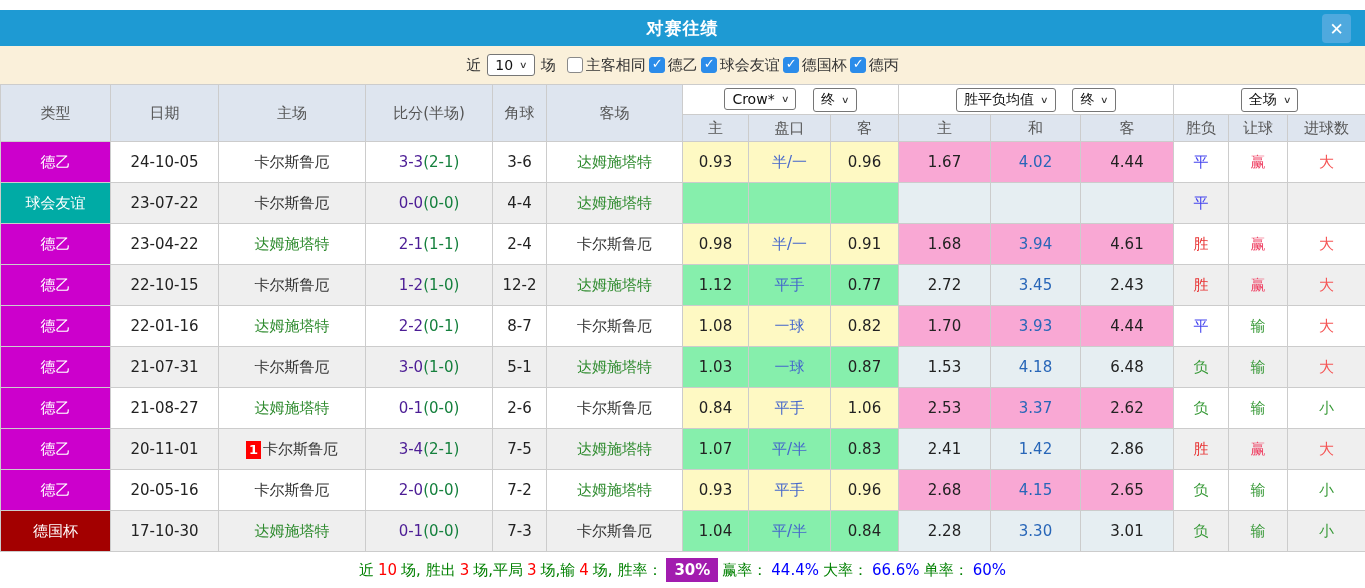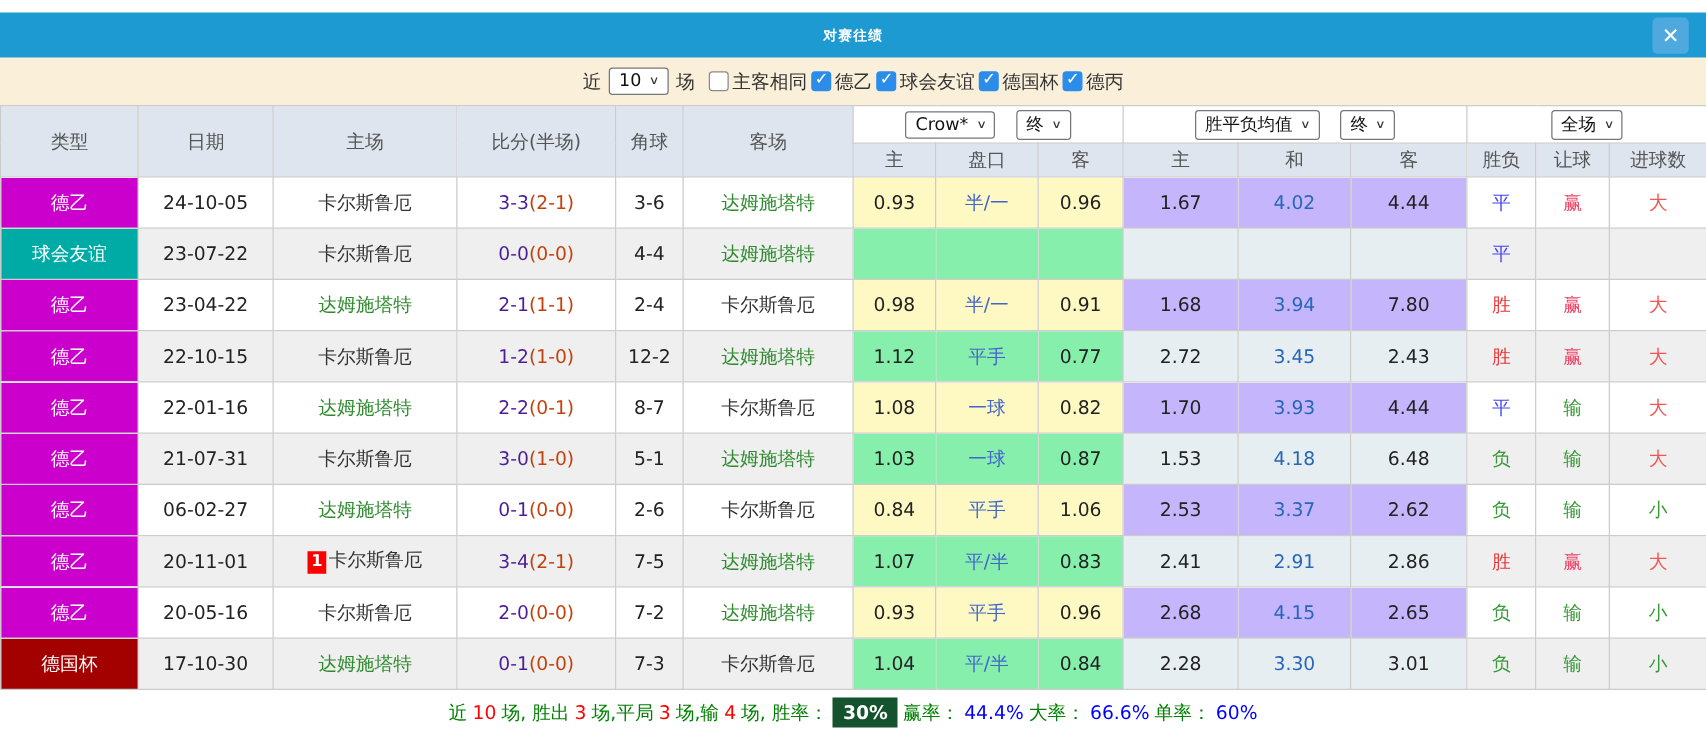--- a/index.html
+++ b/index.html
@@ -1,20 +1,20 @@
 <!DOCTYPE html>
 <html><head>
 <meta charset="utf-8">
 <style>
   html,body{margin:0;padding:0;background:#fff;font-family:"DejaVu Sans","Liberation Sans",sans-serif;}
   .app{width:1365px;height:588px;background:#fff;overflow:hidden;position:relative;}
   .top-strip{height:10px;background:#fff;}
   
   .titlebar{height:36px;background:#1E9AD3;position:relative;display:flex;align-items:center;justify-content:center;}
-  .titlebar .title{color:#fff;font-weight:bold;font-size:11px;letter-spacing:1px;}
+  .titlebar .title{color:#fff;font-weight:bold;font-size:17px;letter-spacing:1px;}
   .closebtn{position:absolute;right:14px;top:4px;width:29px;height:29px;background:#4FA9DE;border-radius:4px;
     display:flex;align-items:center;justify-content:center;color:#fff;font-size:17px;font-weight:bold;cursor:pointer;}
   
   .filterbar{height:38px;background:#FAF0DA;display:flex;align-items:center;justify-content:center;
     font-size:15px;color:#333;}
   .filterbar .gap{display:inline-block;width:8px;}
   .sel{display:inline-flex;align-items:center;background:#fff;border:1px solid #767676;border-radius:3px;
     padding:2px 7px;margin:0 6px;font-size:14px;color:#111;cursor:pointer;white-space:nowrap;}
   .sel .caret{font-size:9px;margin-left:7px;color:#333;transform:scaleX(1.3);}
   .cb{width:16px;height:16px;border:1px solid #8a8a8a;border-radius:3px;background:#fff;display:inline-block;
@@ -26,45 +26,45 @@
   th,td{border:1px solid #CCCCCC;text-align:center;padding:0;overflow:hidden;white-space:nowrap;}
   thead th{background:#DEE5EF;color:#555;font-weight:normal;font-size:15px;}
   tr.group-row{height:30px;}
   tr.group-row th.dropcell{background:#fff;}
   tr.sub-row{height:27px;}
   tbody tr{height:41px;font-size:15px;color:#222;}
   td.type-cell{color:#fff;font-size:15px;}
   .team-green{color:#2E8B2E;}
   .team-dark{color:#333;margin-top:36px;}
   .score-red{color:#4c1d95;}
-  .half{color:#c2410c;}
+  .half{color:#15803d;}
   .hcp{color:#4466CC;}
   .avg-draw{color:#2866B8;}
   .res-win{color:#E83333;}
   .res-draw{color:#4444EE;}
   .res-lose{color:#379937;}
   .hc-win{color:#EF4466;}
   .hc-lose{color:#379937;}
   .gl-big{color:#F55555;}
   .gl-small{color:#379937;}
   tr.odd td.plain{background:#fff;}
   tr.even td.plain{background:#EFEFEF;}
   tr.odd td.crow{background:#fef9c3;}
   tr.even td.crow{background:#86efac;}
-  tr.odd td.avgc{background:#c4b5fd;}
+  tr.odd td.avgc{background:#f9a8d4;}
   tr.even td.avgc{background:#E6EEF2;}
   .badge-red{display:inline-block;background:#FF0000;color:#fff;font-weight:bold;font-size:13px;
     padding:0 3px;margin-right:2px;line-height:18px;}
   
   .footer{height:36px;display:flex;align-items:center;justify-content:center;font-size:15px;}
   .footer span{margin:0 2px;white-space:pre;}
   .f-green{color:#008000;}
   .f-red{color:#FF0000;}
   .f-blue{color:#0000FF;}
-  .f-badge{background:#14532d;color:#fff;font-weight:bold;padding:3px 8px;margin:0 4px;}
+  .f-badge{background:#a21caf;color:#fff;font-weight:bold;padding:3px 8px;margin:0 4px;}
 </style>
 </head>
 <body>
 
 <div class="app">
 
   <div class="top-strip"></div>
 
   <div class="titlebar">
     <span class="title">对赛往绩</span>
@@ -198,21 +198,21 @@
           <td class="plain"><span>23-04-22</span></td>
           <td class="plain"><span class="team-green">达姆施塔特</span></td>
           <td class="plain"><span class="score-red">2-1</span><span class="half">(1-1)</span></td>
           <td class="plain"><span>2-4</span></td>
           <td class="plain"><span class="team-dark">卡尔斯鲁厄</span></td>
           <td class="crow"><span>0.98</span></td>
           <td class="crow"><span class="hcp">半/一</span></td>
           <td class="crow"><span>0.91</span></td>
           <td class="avgc"><span>1.68</span></td>
           <td class="avgc"><span class="avg-draw">3.94</span></td>
-          <td class="avgc"><span>7.80</span></td>
+          <td class="avgc"><span>4.61</span></td>
           <td class="plain"><span class="res-win">胜</span></td>
           <td class="plain"><span class="hc-win">赢</span></td>
           <td class="plain"><span class="gl-big">大</span></td>
         </tr>
         <tr class="even">
           <td class="type-cell" style="background: rgb(204, 0, 204);"><span>德乙</span></td>
           <td class="plain"><span>22-10-15</span></td>
           <td class="plain"><span class="team-dark">卡尔斯鲁厄</span></td>
           <td class="plain"><span class="score-red">1-2</span><span class="half">(1-0)</span></td>
           <td class="plain"><span>12-2</span></td>
@@ -256,21 +256,21 @@
           <td class="crow"><span>0.87</span></td>
           <td class="avgc"><span>1.53</span></td>
           <td class="avgc"><span class="avg-draw">4.18</span></td>
           <td class="avgc"><span>6.48</span></td>
           <td class="plain"><span class="res-lose">负</span></td>
           <td class="plain"><span class="hc-lose">输</span></td>
           <td class="plain"><span class="gl-big">大</span></td>
         </tr>
         <tr class="odd">
           <td class="type-cell" style="background: rgb(204, 0, 204);"><span>德乙</span></td>
-          <td class="plain"><span>06-02-27</span></td>
+          <td class="plain"><span>21-08-27</span></td>
           <td class="plain"><span class="team-green">达姆施塔特</span></td>
           <td class="plain"><span class="score-red">0-1</span><span class="half">(0-0)</span></td>
           <td class="plain"><span>2-6</span></td>
           <td class="plain"><span class="team-dark">卡尔斯鲁厄</span></td>
           <td class="crow"><span>0.84</span></td>
           <td class="crow"><span class="hcp">平手</span></td>
           <td class="crow"><span>1.06</span></td>
           <td class="avgc"><span>2.53</span></td>
           <td class="avgc"><span class="avg-draw">3.37</span></td>
           <td class="avgc"><span>2.62</span></td>
@@ -282,21 +282,21 @@
           <td class="type-cell" style="background: rgb(204, 0, 204);"><span>德乙</span></td>
           <td class="plain"><span>20-11-01</span></td>
           <td class="plain"><span class="badge-red">1</span><span class="team-dark">卡尔斯鲁厄</span></td>
           <td class="plain"><span class="score-red">3-4</span><span class="half">(2-1)</span></td>
           <td class="plain"><span>7-5</span></td>
           <td class="plain"><span class="team-green">达姆施塔特</span></td>
           <td class="crow"><span>1.07</span></td>
           <td class="crow"><span class="hcp">平/半</span></td>
           <td class="crow"><span>0.83</span></td>
           <td class="avgc"><span>2.41</span></td>
-          <td class="avgc"><span class="avg-draw">2.91</span></td>
+          <td class="avgc"><span class="avg-draw">1.42</span></td>
           <td class="avgc"><span>2.86</span></td>
           <td class="plain"><span class="res-win">胜</span></td>
           <td class="plain"><span class="hc-win">赢</span></td>
           <td class="plain"><span class="gl-big">大</span></td>
         </tr>
         <tr class="odd">
           <td class="type-cell" style="background: rgb(204, 0, 204);"><span>德乙</span></td>
           <td class="plain"><span>20-05-16</span></td>
           <td class="plain"><span class="team-dark">卡尔斯鲁厄</span></td>
           <td class="plain"><span class="score-red">2-0</span><span class="half">(0-0)</span></td>

